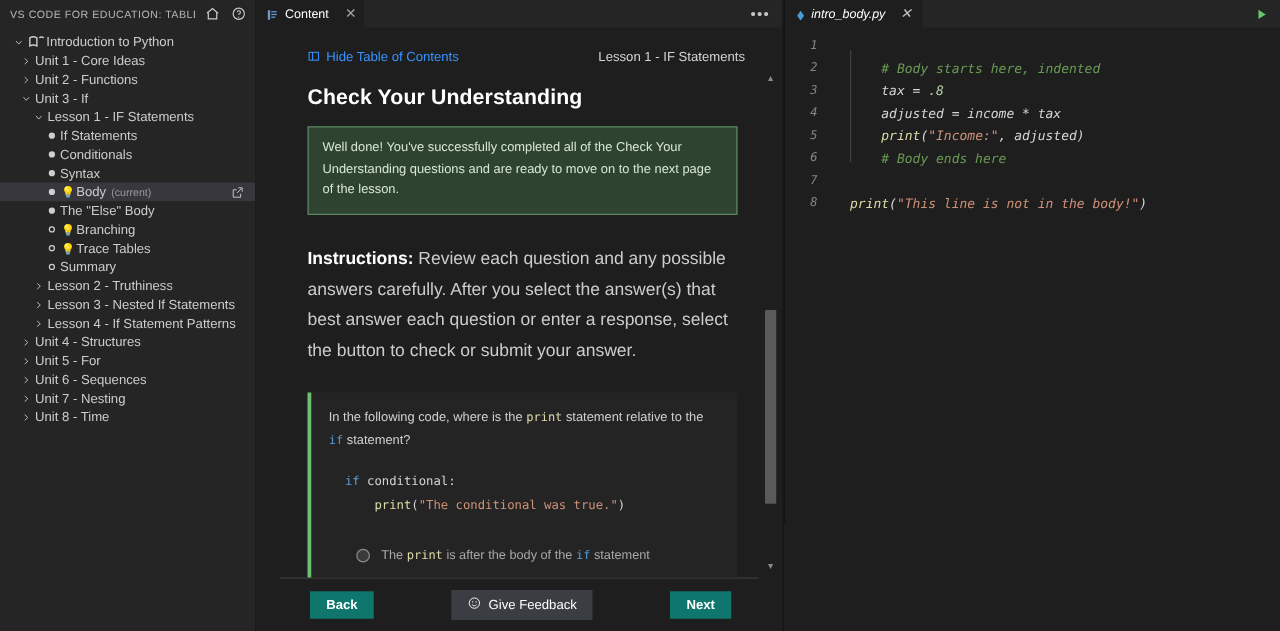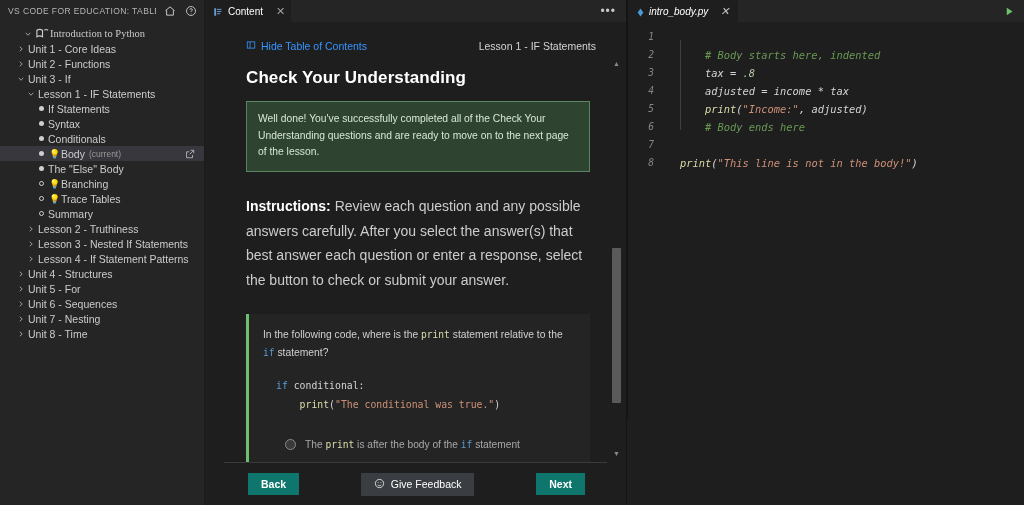--- a/index.html
+++ b/index.html
@@ -240,21 +240,21 @@
       </span>
       <span class="sb-ico">
         <svg viewBox="0 0 16 16" fill="none" stroke="currentColor" stroke-width="1.2">
           <circle cx="8" cy="8" r="6"></circle>
             <path d="M6.4 6.2a1.7 1.7 0 1 1 1.9 2c-.3.2-.4.5-.4.9"></path>
             <circle cx="8" cy="11.6" r=".6" fill="currentColor" stroke="none"></circle>
         </svg>
       </span>
     </div>
     <div class="tree" id="tree">
-        <div class="tw-row" style="padding-left: 21px; font-family: Liberation Serif, serif;">
+        <div class="tw-row" style="padding-left: 8px;">
           <span class="chev">
             <svg viewBox="0 0 16 16" fill="none" stroke="currentColor" stroke-width="1.6">
               <path d="M3.5 5.5 8 10.5 12.5 5.5"></path>
             </svg>
           </span>
           <span class="bulb" style="width:15px;flex:0 0 15px;color:#ccc">
             <svg viewBox="0 0 16 16" fill="none" stroke="currentColor" stroke-width="1.2">
               <path d="M2 4.5c2-1.2 4-1.2 6 0v7c-2-1.2-4-1.2-6 0z"></path>
               <path d="M14 4.5c-1.4-.9-2.8-1-4 0"></path>
             </svg>
@@ -296,27 +296,27 @@
         <div class="tw-row" style="padding-left: 34px;">
           <span class="dot filled">
             <i></i>
           </span>
           <span class="tw-label">If Statements</span>
         </div>
         <div class="tw-row" style="padding-left: 34px;">
           <span class="dot filled">
             <i></i>
           </span>
+          <span class="tw-label">Conditionals</span>
+        </div>
+        <div class="tw-row" style="padding-left: 34px;">
+          <span class="dot filled">
+            <i></i>
+          </span>
           <span class="tw-label">Syntax</span>
-        </div>
-        <div class="tw-row" style="padding-left: 34px;">
-          <span class="dot filled">
-            <i></i>
-          </span>
-          <span class="tw-label">Conditionals</span>
         </div>
         <div class="tw-row selected" style="padding-left: 34px;">
           <span class="dot filled">
             <i></i>
           </span>
           <span class="bulb">💡</span>
           <span class="tw-label">Body</span>
           <span class="tw-sub">(current)</span>
           <span class="tw-action">
             <svg viewBox="0 0 16 16" fill="none" stroke="currentColor" stroke-width="1.2">

